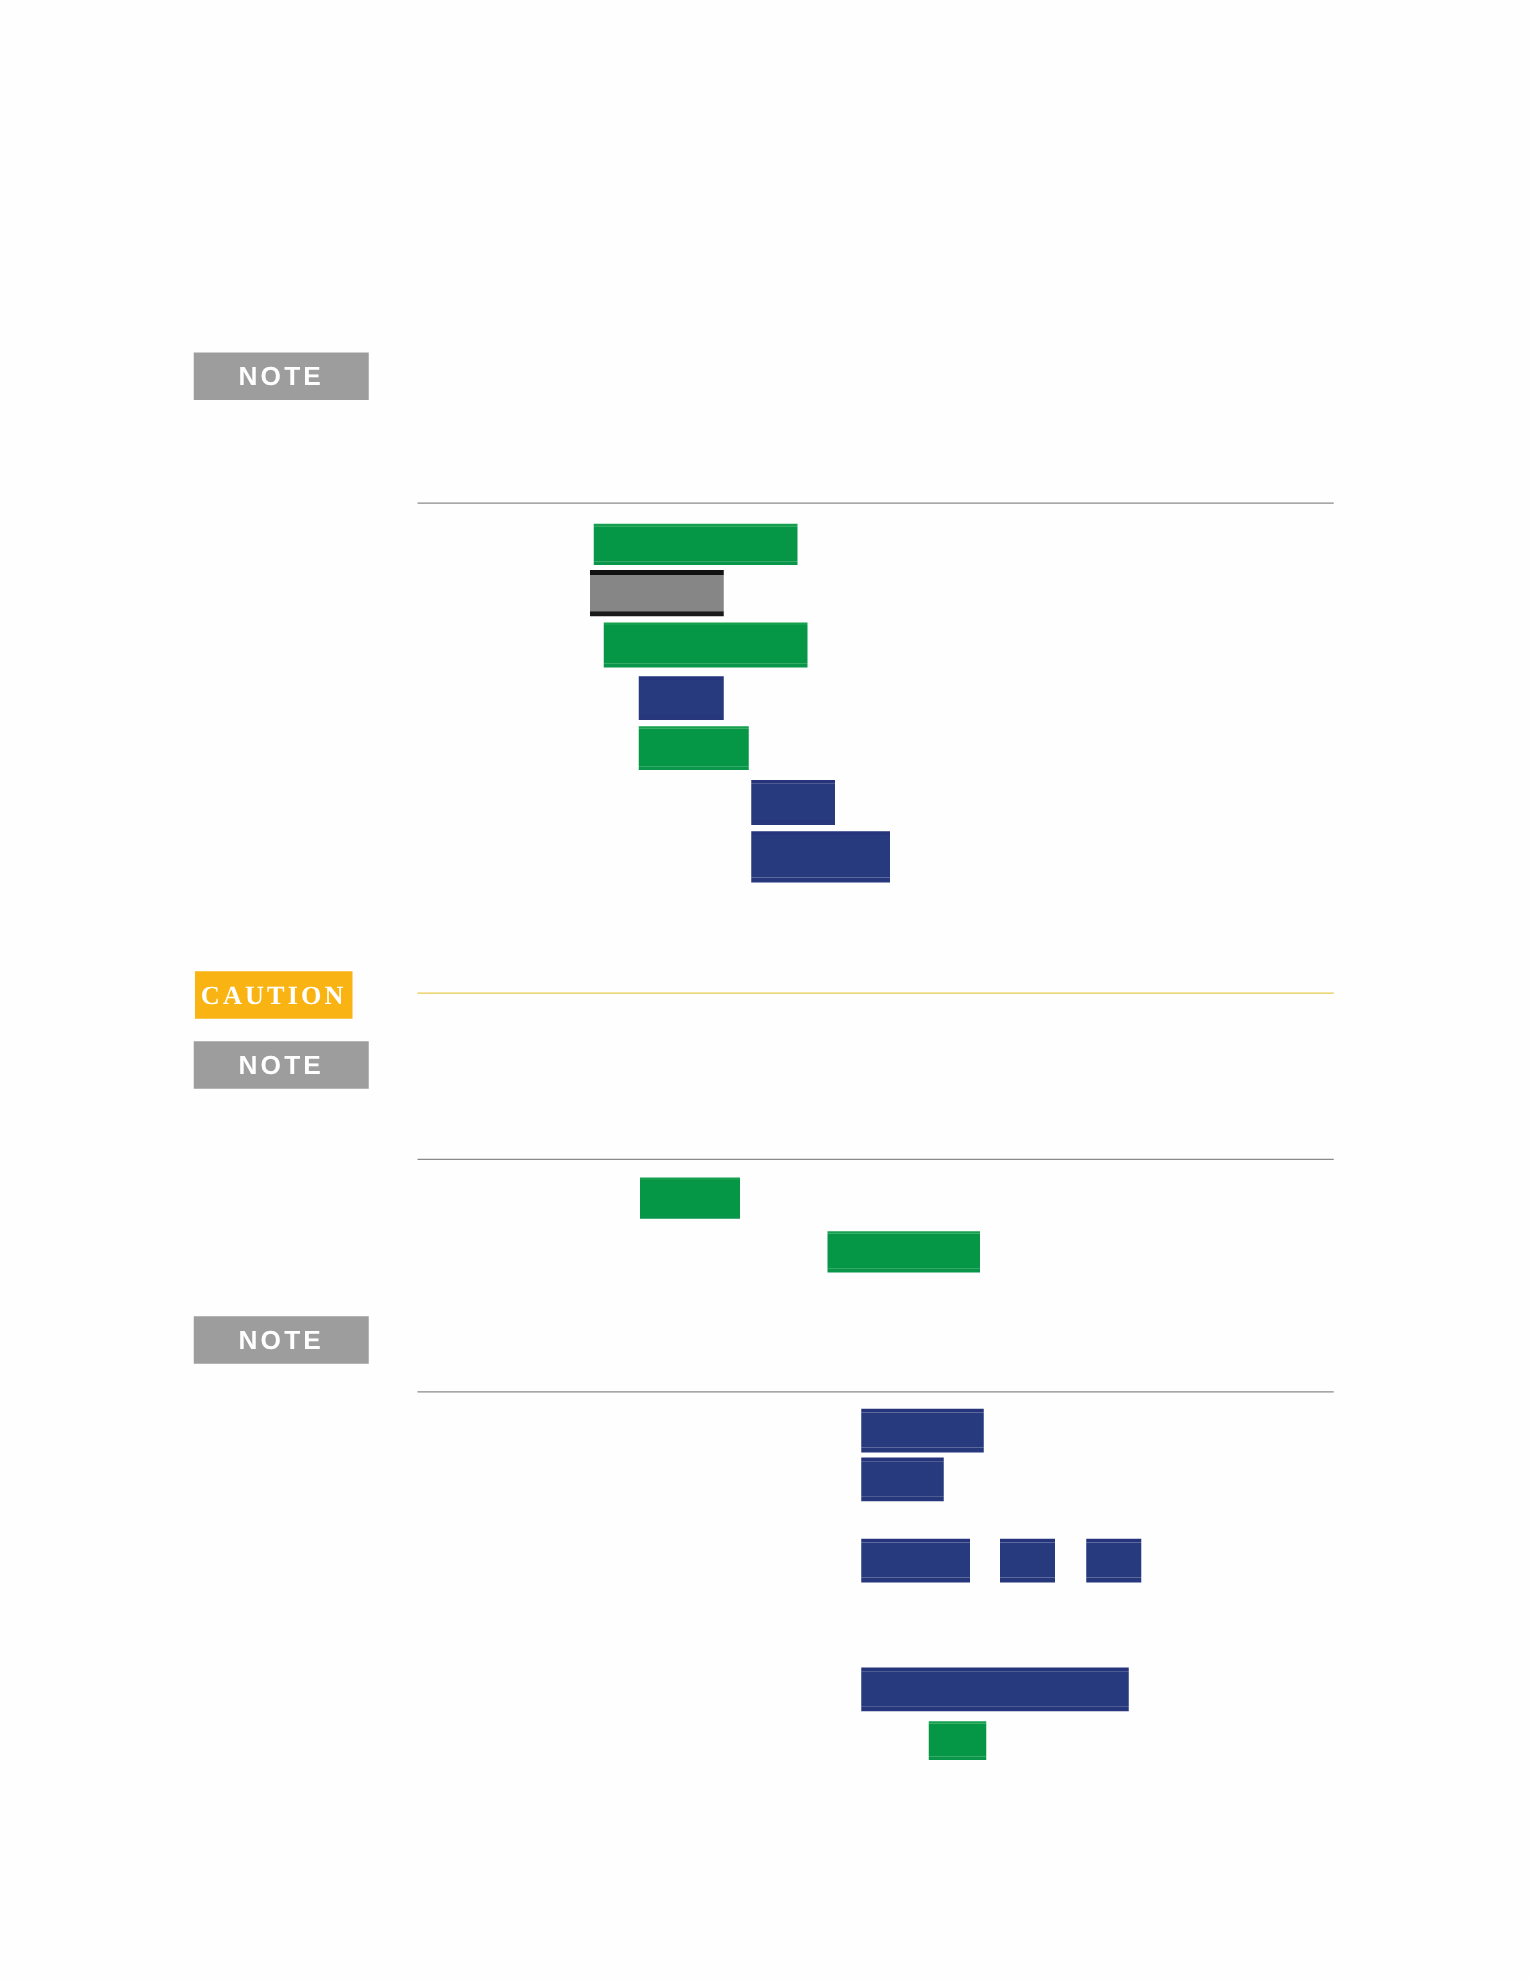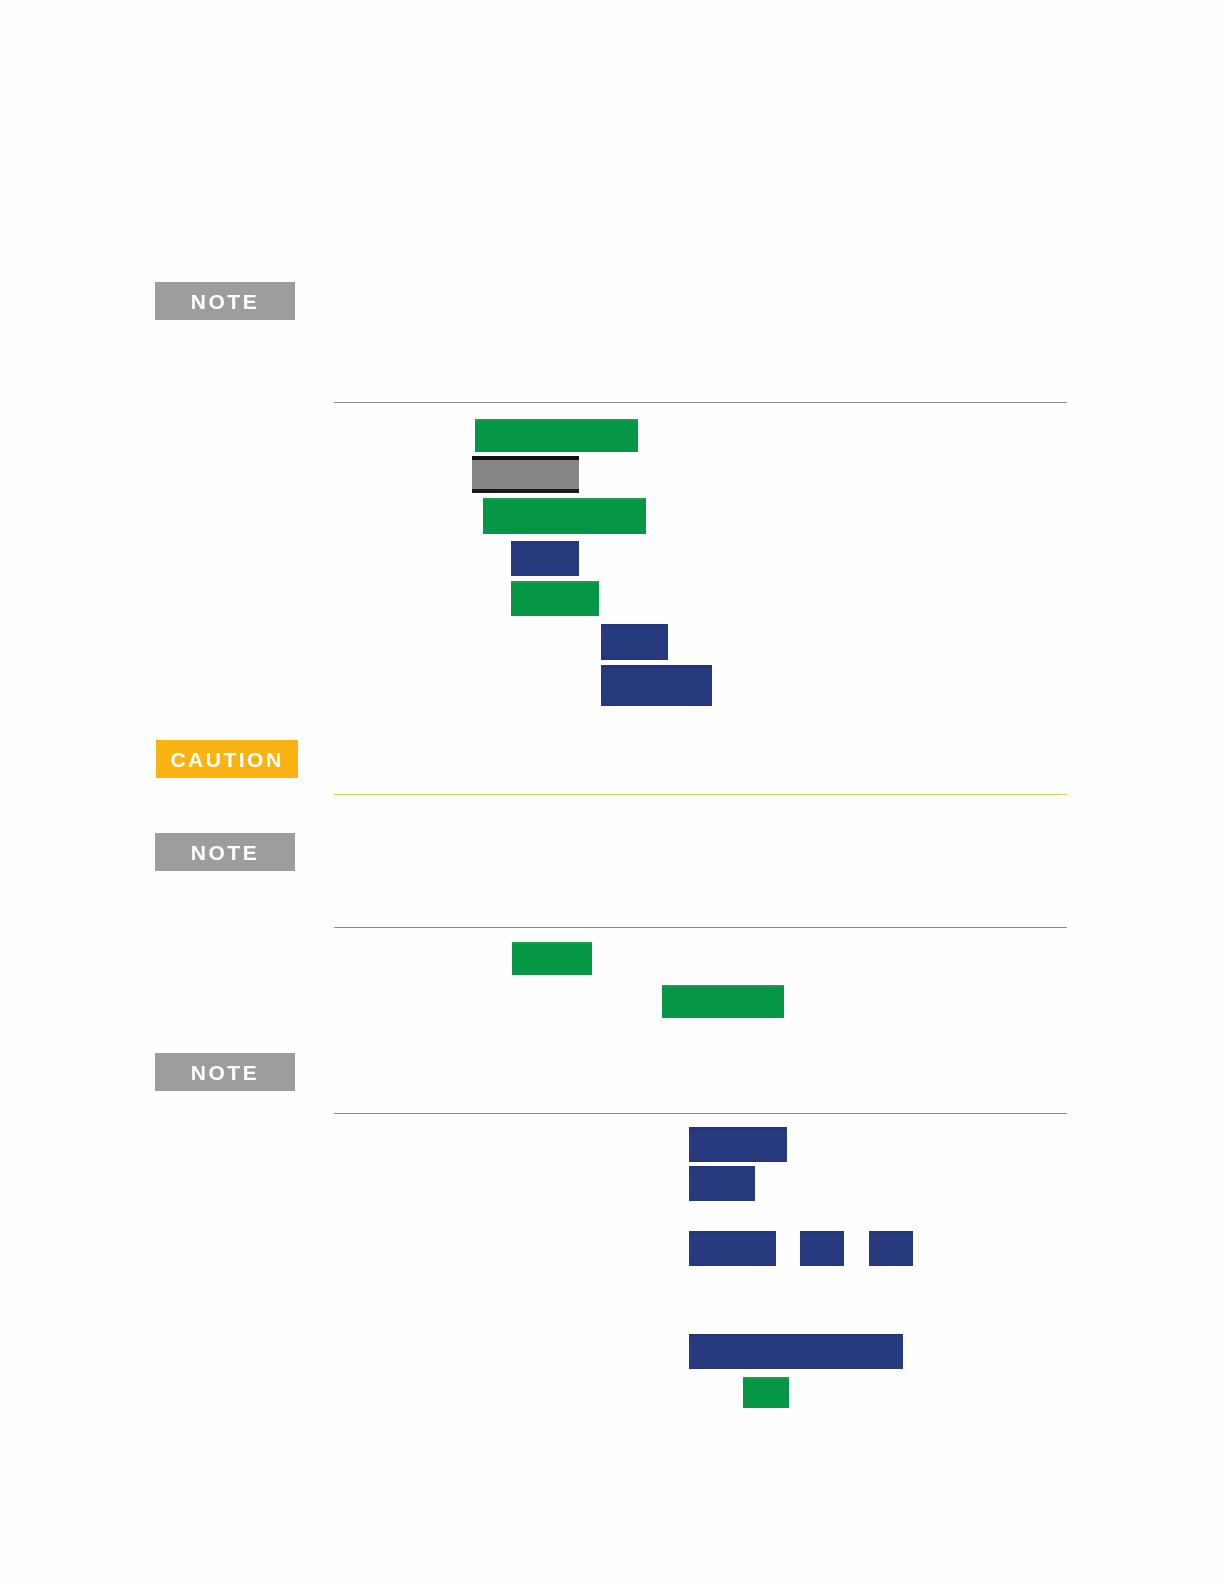--- a/index.html
+++ b/index.html
@@ -80,21 +80,21 @@
   .bar-gray .bar-bottom { height: 4px; background: #1a1a1a; }
   .bar-gray .gap        { height: 1px; background: transparent; }
 </style>
 </head>
 <body>
 
 <div id="page" style="width: 1224px; height: 1584px; background: rgb(254, 254, 254);">
 
 <div class="badge badge-note" style="left: 155px; top: 282px; width: 140px; height: 38px;">NOTE</div>
     <div class="rule rule-gray" style="left: 334px; top: 402px; width: 733px;"></div>
-    <div class="badge badge-caution" style="left: 156px; top: 740px; width: 142px; height: 38px;">CAUTION</div>
+    <div class="badge badge-caution" style="left: 156px; top: 777px; width: 126px; height: 38px; font-family: Liberation Serif, serif;">CAUTION</div>
     <div class="rule rule-yellow" style="left: 334px; top: 794px; width: 733px;"></div>
     <div class="badge badge-note" style="left: 155px; top: 833px; width: 140px; height: 38px;">NOTE</div>
     <div class="rule rule-gray" style="left: 334px; top: 927px; width: 733px;"></div>
     <div class="badge badge-note" style="left: 155px; top: 1053px; width: 140px; height: 38px;">NOTE</div>
     <div class="rule rule-gray" style="left: 334px; top: 1113px; width: 733px;"></div>
     <div class="bar bar-green" style="left: 475px; top: 419px; width: 163px;"><span class="bar-top"></span><span class="gap"></span><span class="bar-body" style="height: 28px;"></span><span class="gap"></span><span class="bar-bottom"></span></div>
     <div class="bar bar-gray" style="left: 472px; top: 456px; width: 107px;"><span class="bar-top"></span><span class="gap"></span><span class="bar-body" style="height: 29px;"></span><span class="gap"></span><span class="bar-bottom"></span></div>
     <div class="bar bar-green" style="left: 483px; top: 498px; width: 163px;"><span class="bar-top"></span><span class="gap"></span><span class="bar-body" style="height: 31px;"></span><span class="gap"></span><span class="bar-bottom"></span></div>
     <div class="bar bar-navy" style="left: 511px; top: 541px; width: 68px;"><span class="bar-top"></span><span class="gap"></span><span class="bar-body" style="height: 28px;"></span><span class="gap"></span><span class="bar-bottom"></span></div>
     <div class="bar bar-green" style="left: 511px; top: 581px; width: 88px;"><span class="bar-top"></span><span class="gap"></span><span class="bar-body" style="height: 30px;"></span><span class="gap"></span><span class="bar-bottom"></span></div>

